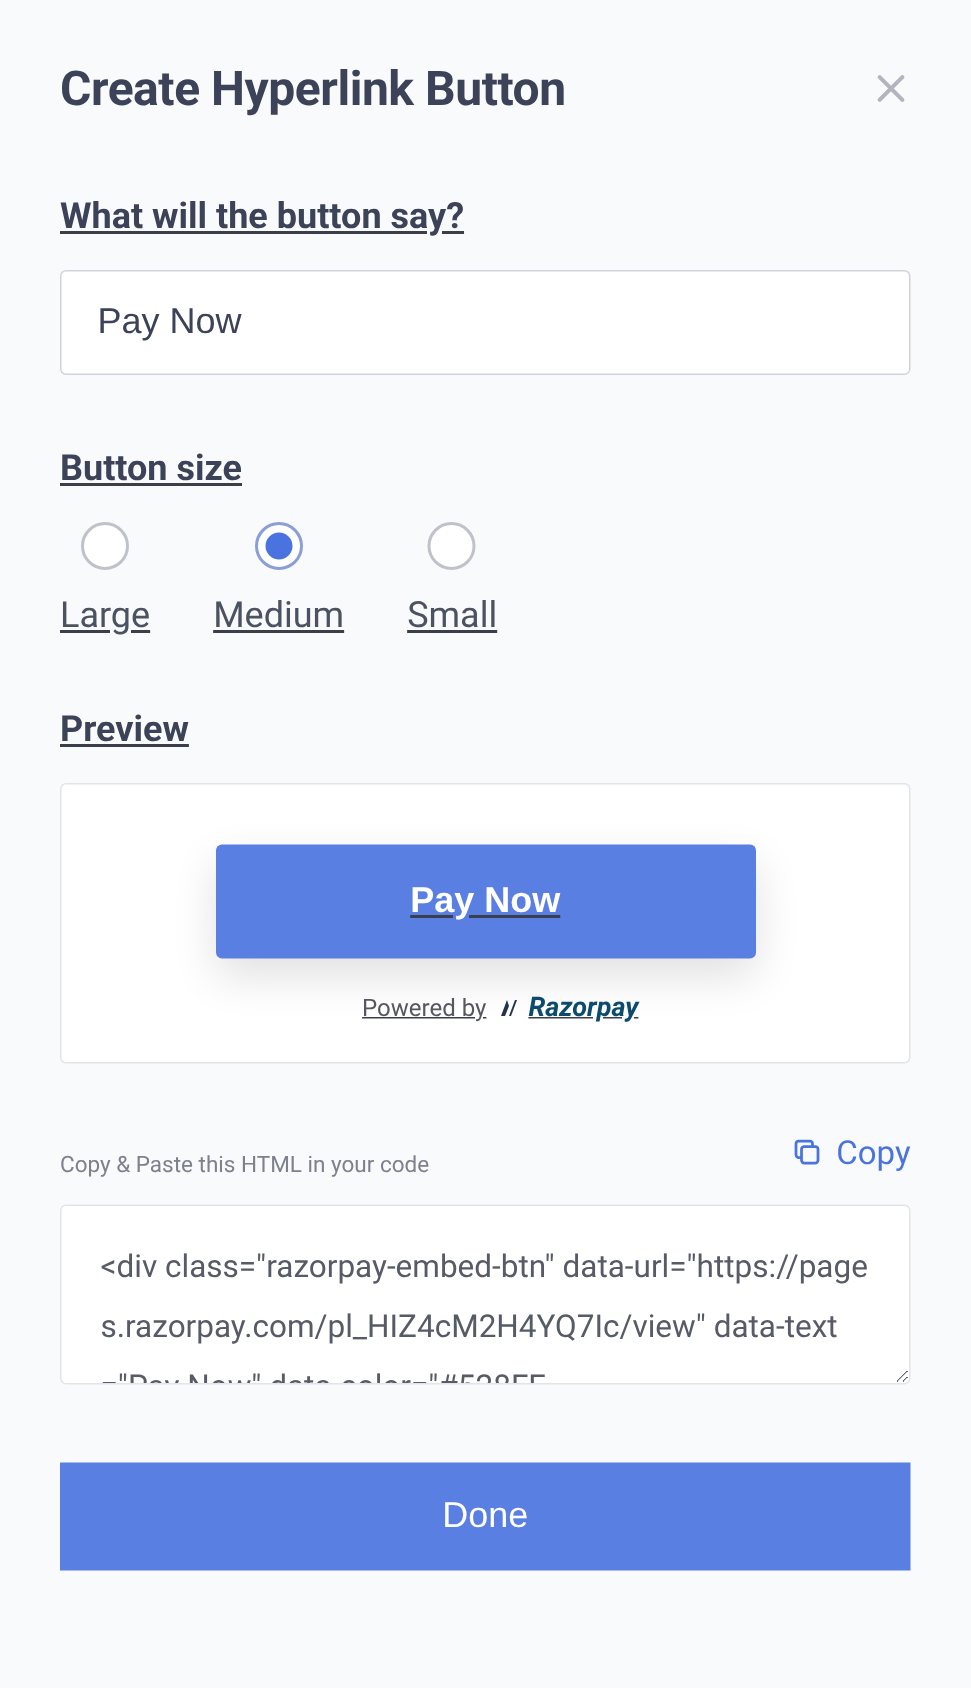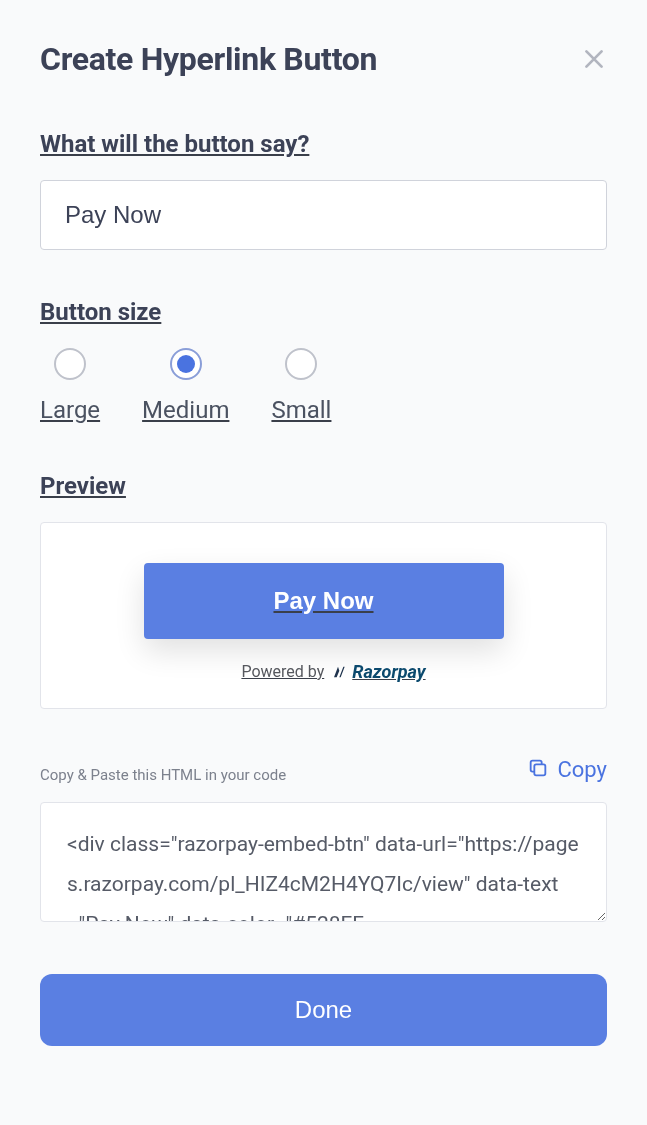--- a/index.html
+++ b/index.html
@@ -161,21 +161,21 @@
   .done-bar {
     margin-top: 48px;
   }
   .done-btn {
     width: 100%;
     background: #5a7fe2;
     color: #fff;
     font-size: 24px;
     font-weight: 500;
     border: none;
-    border-radius: 12px;
+    border-radius: 0;
     padding: 22px 0;
     cursor: pointer;
   }
   .section-html { margin-top: 10px; }
 </style>
 </head>
 <body>
 
 <div class="modal">
 

